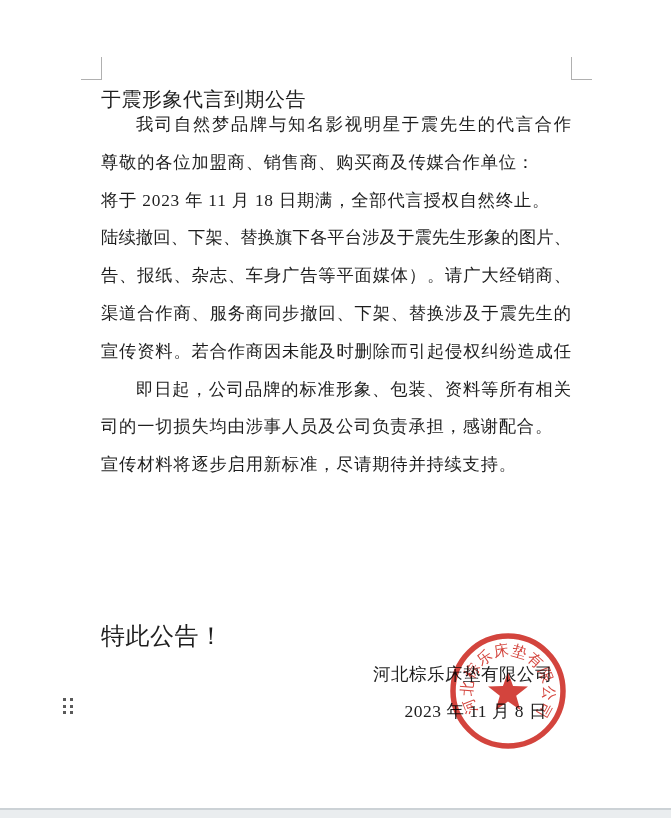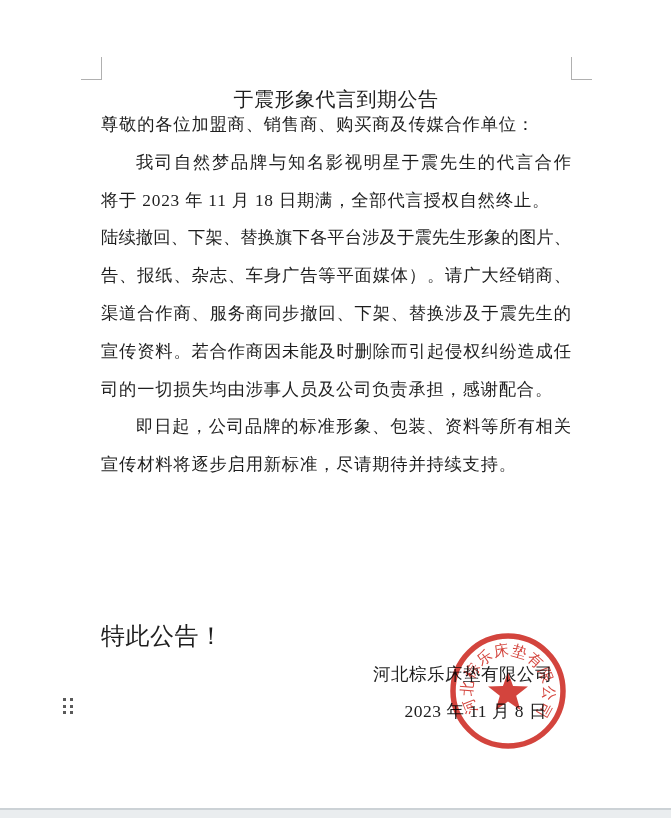--- a/index.html
+++ b/index.html
@@ -21,21 +21,21 @@
   .crop.tl{left:81px;top:57px;border-right:1px solid #b0b0b0;border-bottom:1px solid #b0b0b0;}
   .crop.tr{left:571px;top:57px;border-left:1px solid #b0b0b0;border-bottom:1px solid #b0b0b0;}
   
   .dots{
     position:absolute;left:63px;top:698px;
     display:grid;grid-template-columns:3px 3px;grid-gap:3.5px;
   }
   .dots span{width:3px;height:3px;background:#5a5a5a;display:block;}
   .title{
     position:absolute;left:101px;top:84px;width:470px;height:30px;
-    line-height:30px;text-align:center;
+    line-height:30px;text-align:left;
     font-size:20px;letter-spacing:0.5px;color:#1e1e1e;
   }
   .body-lines{
     position:absolute;left:101px;top:106px;width:470px;
     color:#1e1e1e;
   }
   .line{
     height:37.8px;line-height:37.8px;
     font-size:17.3px;
     white-space:normal;
@@ -67,29 +67,29 @@
 <body>
 
 <div class="page">
 
   <div class="crop tl"></div>
   <div class="crop tr"></div>
 
   <div class="title">于震形象代言到期公告</div>
 
   <div class="body-lines" id="body-lines">
+      <div class="line j ind">我司自然梦品牌与知名影视明星于震先生的代言合作</div>
       <div class="line loose">尊敬的各位加盟商、销售商、购买商及传媒合作单位：</div>
-      <div class="line j ind">我司自然梦品牌与知名影视明星于震先生的代言合作</div>
       <div class="line loose">将于 2023 年 11 月 18 日期满，全部代言授权自然终止。</div>
       <div class="line j">陆续撤回、下架、替换旗下各平台涉及于震先生形象的图片、</div>
       <div class="line j">告、报纸、杂志、车身广告等平面媒体）。请广大经销商、</div>
       <div class="line j">渠道合作商、服务商同步撤回、下架、替换涉及于震先生的</div>
       <div class="line j">宣传资料。若合作商因未能及时删除而引起侵权纠纷造成任</div>
+      <div class="line j ind">即日起，公司品牌的标准形象、包装、资料等所有相关</div>
       <div class="line loose">司的一切损失均由涉事人员及公司负责承担，感谢配合。</div>
-      <div class="line j ind">即日起，公司品牌的标准形象、包装、资料等所有相关</div>
       <div class="line loose">宣传材料将逐步启用新标准，尽请期待并持续支持。</div>
     </div>
 
   <div class="closing">特此公告！</div>
   <div class="signature">河北棕乐床垫有限公司</div>
   <div class="docdate">2023 年 11 月 8 日</div>
 
   <div class="dots">
     <span></span>
       <span></span>

